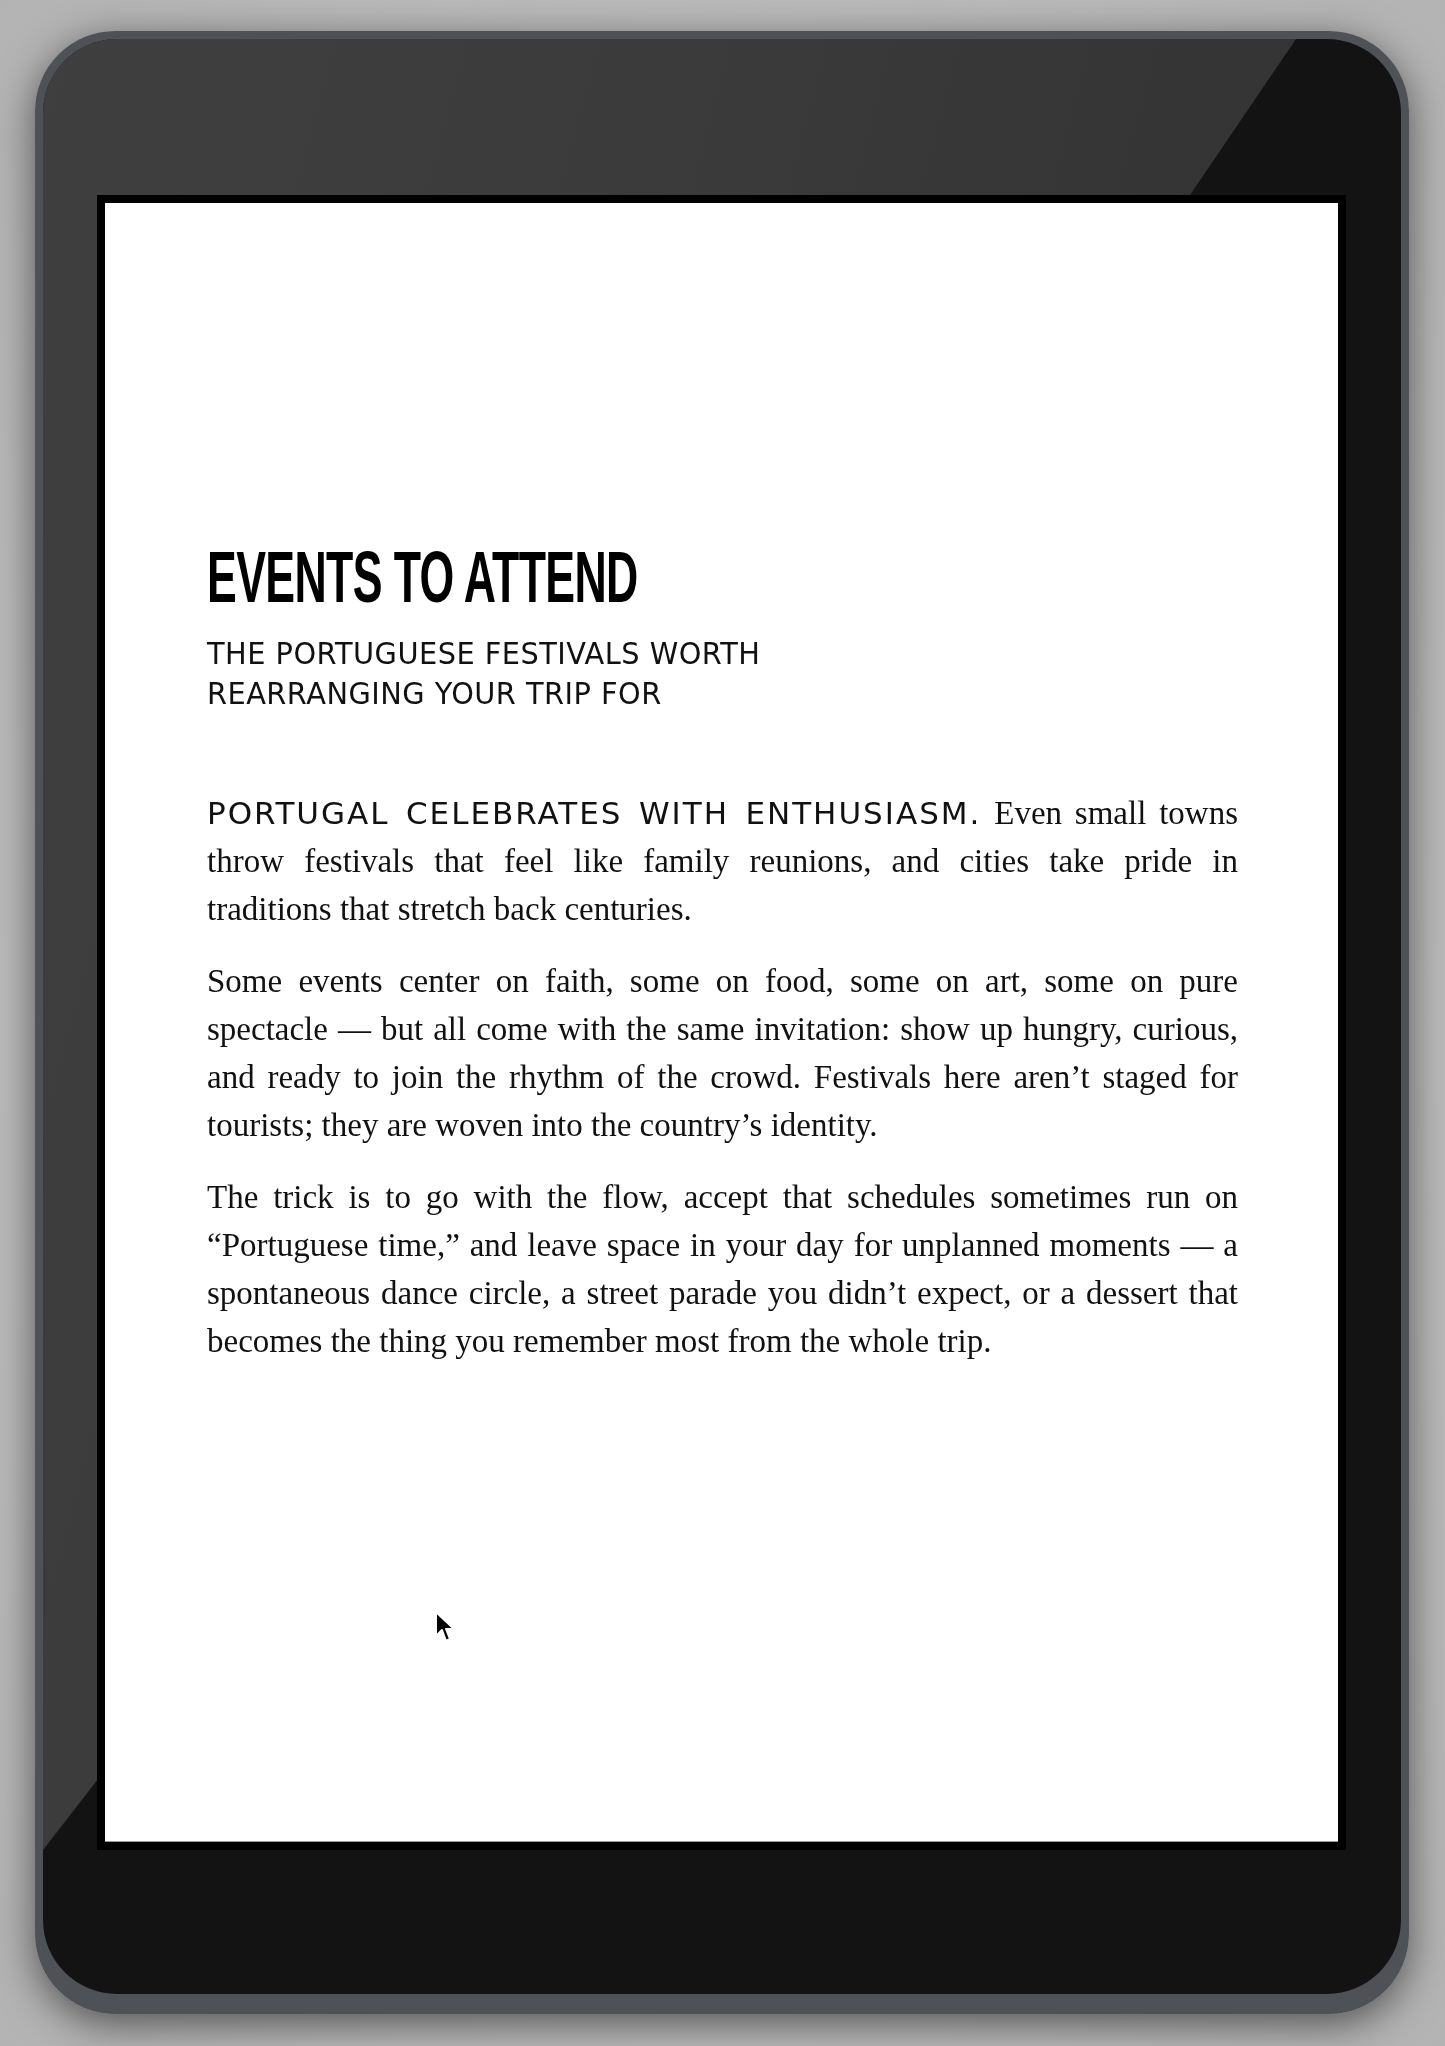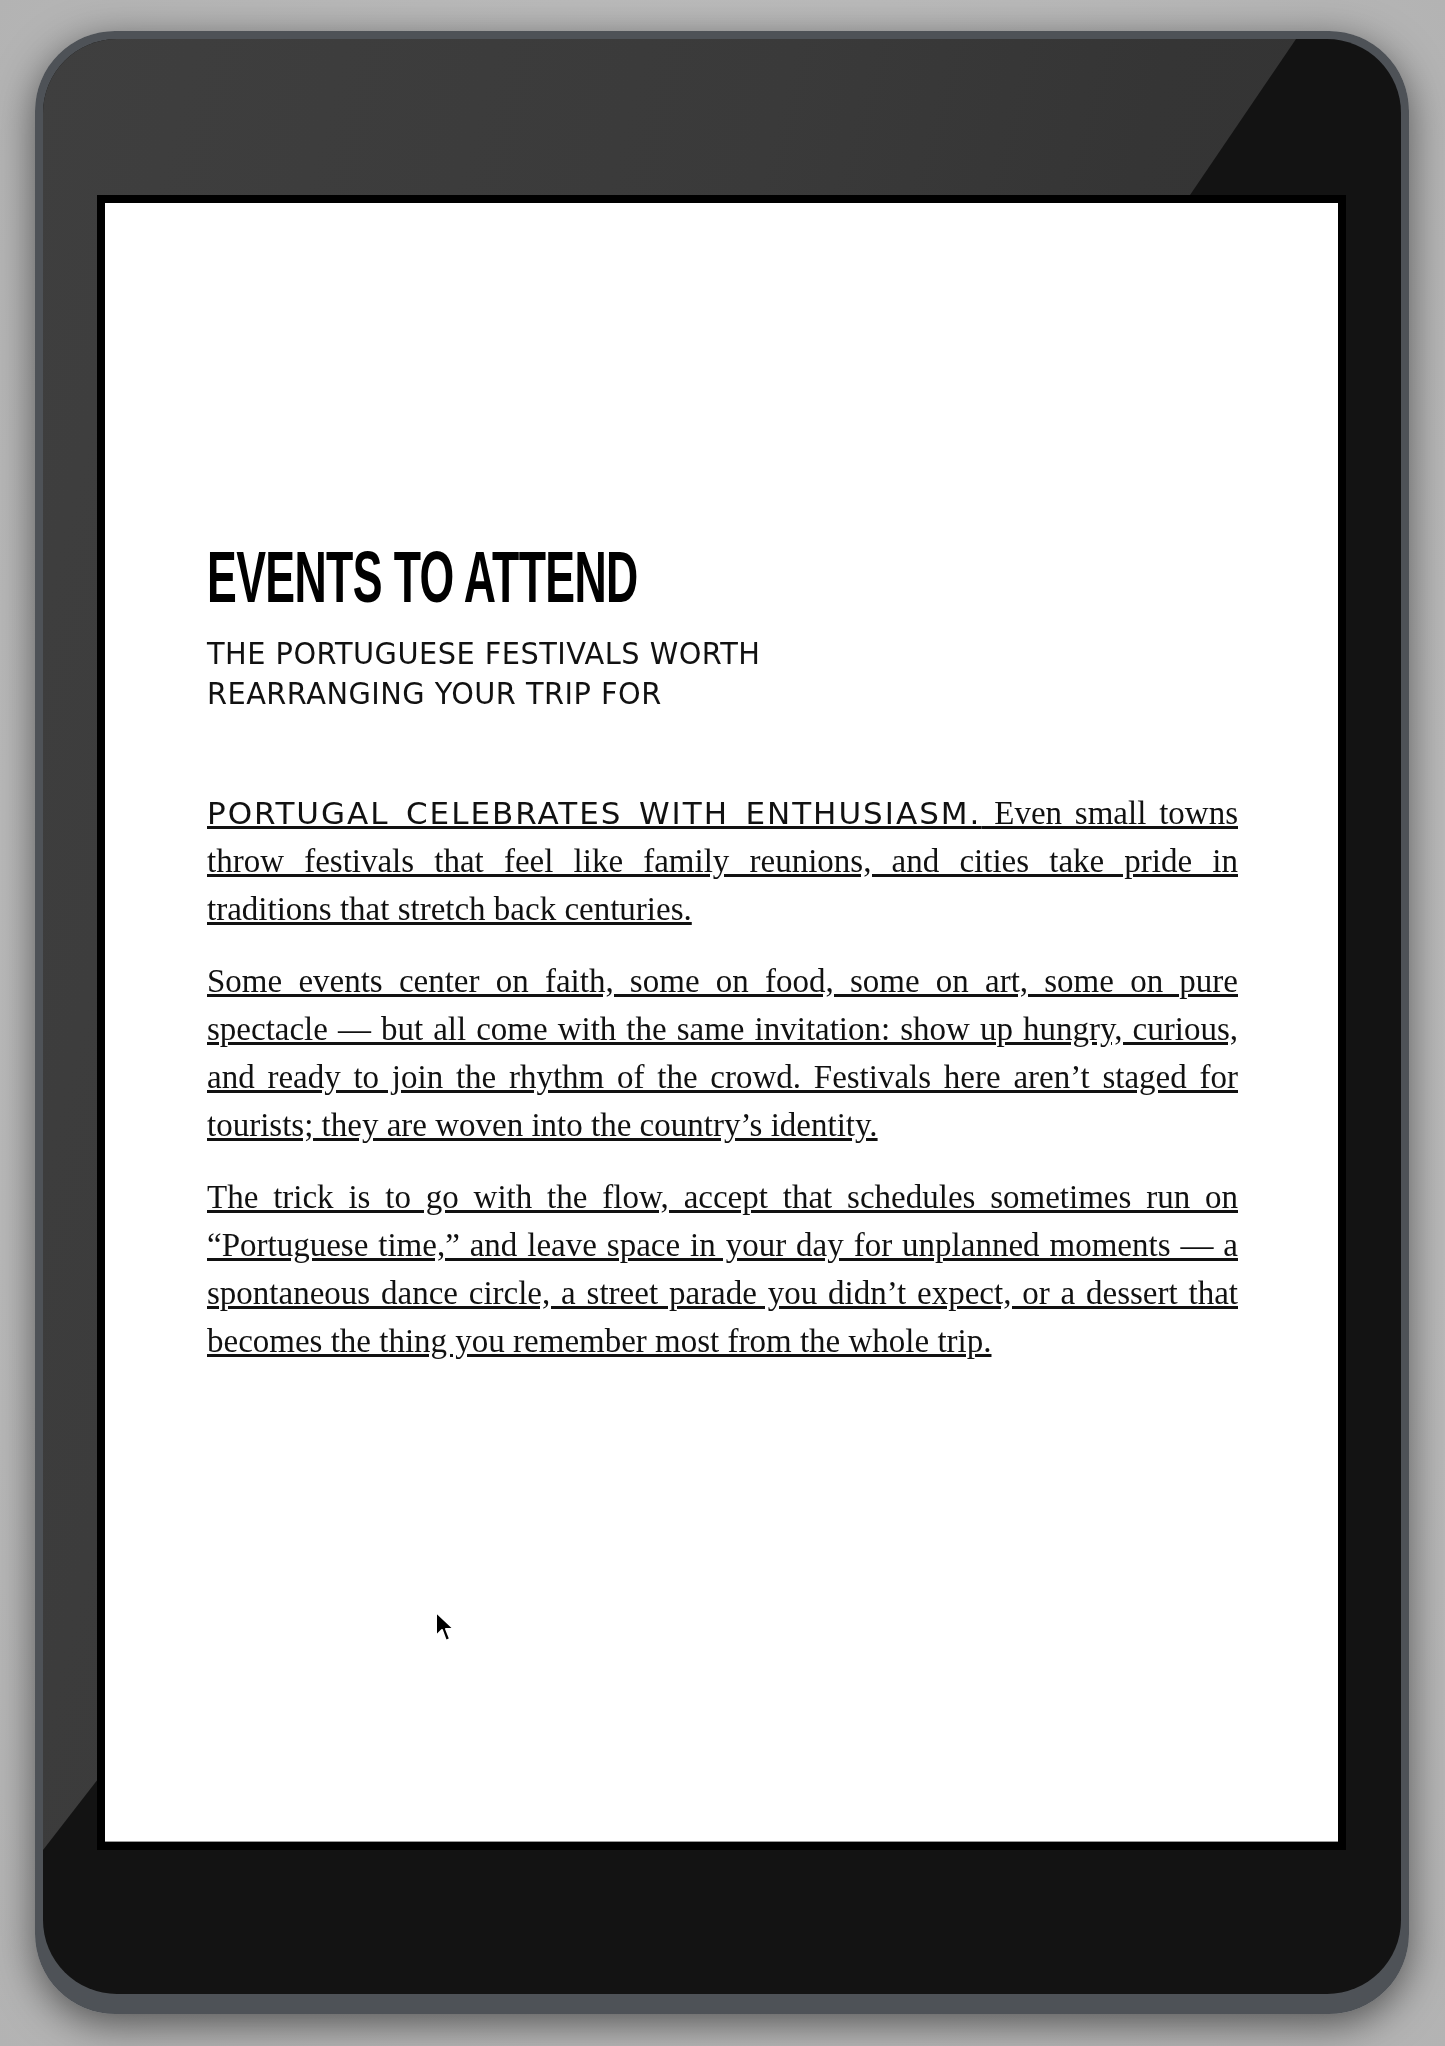--- a/index.html
+++ b/index.html
@@ -47,21 +47,21 @@
     position:absolute; top:430px; left:0; width:760px;
     font-family: "DejaVu Sans", sans-serif; font-weight:400;
     font-size:31px; line-height:40px; letter-spacing:0.5px;
     color:#111; margin:0; text-transform:uppercase;
     transform: scaleX(0.93); transform-origin:left top;
   }
   .body {
     position:absolute; top:586px; left:0; width:1031px;
     font-family: "Liberation Serif", serif;
     font-size:33px; line-height:48px; color:#111;
-    text-align:justify; hyphens:auto;text-decoration:underline;
+    text-align:justify; hyphens:auto;
   }
   .body p { margin:0 0 24px 0; }
   .lead-caps {
     font-family: "DejaVu Sans", sans-serif; font-size:31px; letter-spacing:2px;
     font-weight:400;
   }
   .cursor {
     position:absolute; left:434px; top:1610px; width:22px; height:34px;
   }
 </style>

